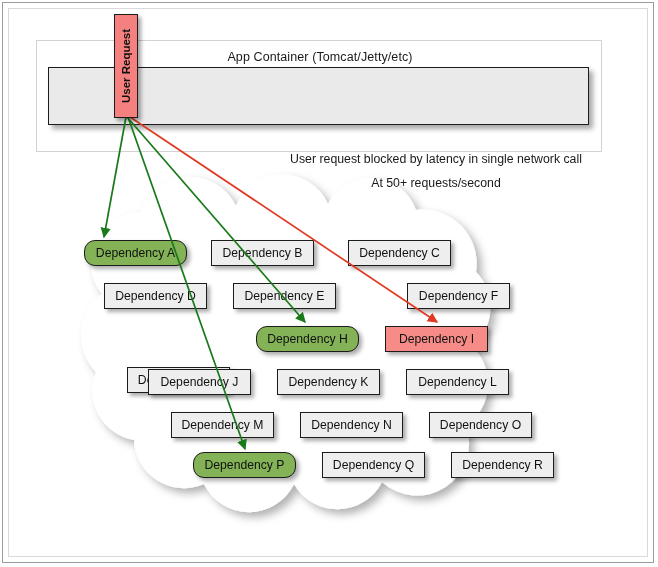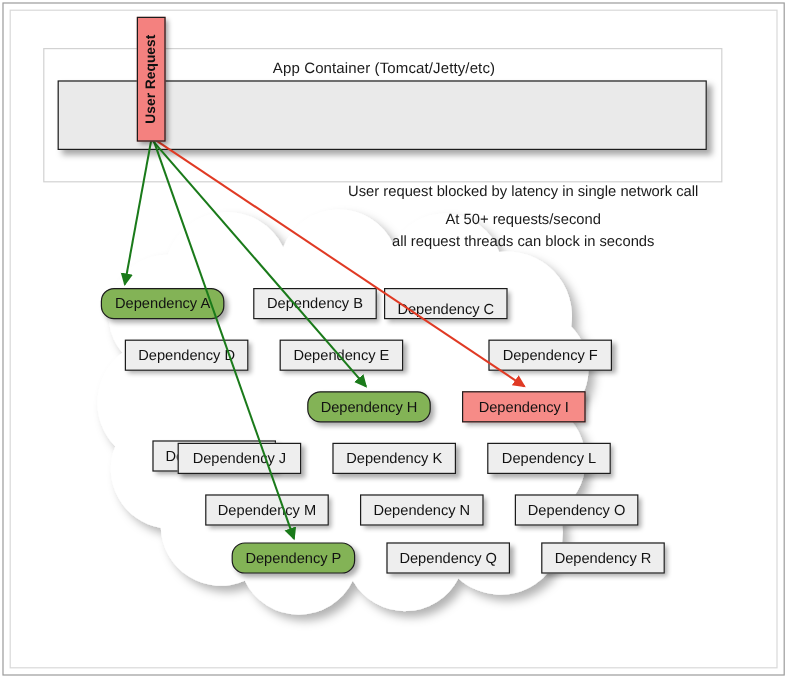--- a/index.html
+++ b/index.html
@@ -183,31 +183,30 @@
   </div>
   <div class="app-inner-box"></div>
 
   <div class="user-request">
     <span class="ur-label">User Request</span>
   </div>
 
   <div class="annotation">
     <div class="ann-line l1">User request blocked by latency in single network call</div>
     <div class="ann-line">At 50+ requests/second</div>
-    <div class="ann-line">all request threads can block in seconds</div>
   </div>
 
   <div id="dep-host">
       <div class="dep green" style="left: 84px; top: 240px;">
         <span>Dependency A</span>
       </div>
       <div class="dep" style="left: 211px; top: 240px;">
         <span>Dependency B</span>
       </div>
-      <div class="dep" style="left: 320px; top: 240px; align-items: flex-end;">
+      <div class="dep" style="left: 348px; top: 240px;">
         <span>Dependency C</span>
       </div>
       <div class="dep" style="left: 104px; top: 283px;">
         <span>Dependency D</span>
       </div>
       <div class="dep" style="left: 233px; top: 283px;">
         <span>Dependency E</span>
       </div>
       <div class="dep" style="left: 362px; top: 283px; margin-left: 45px;">
         <span>Dependency F</span>

